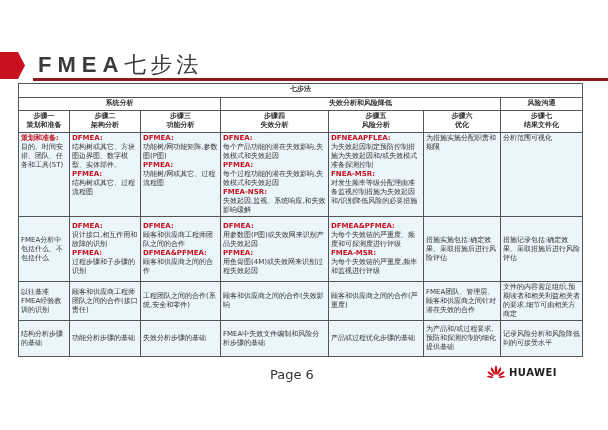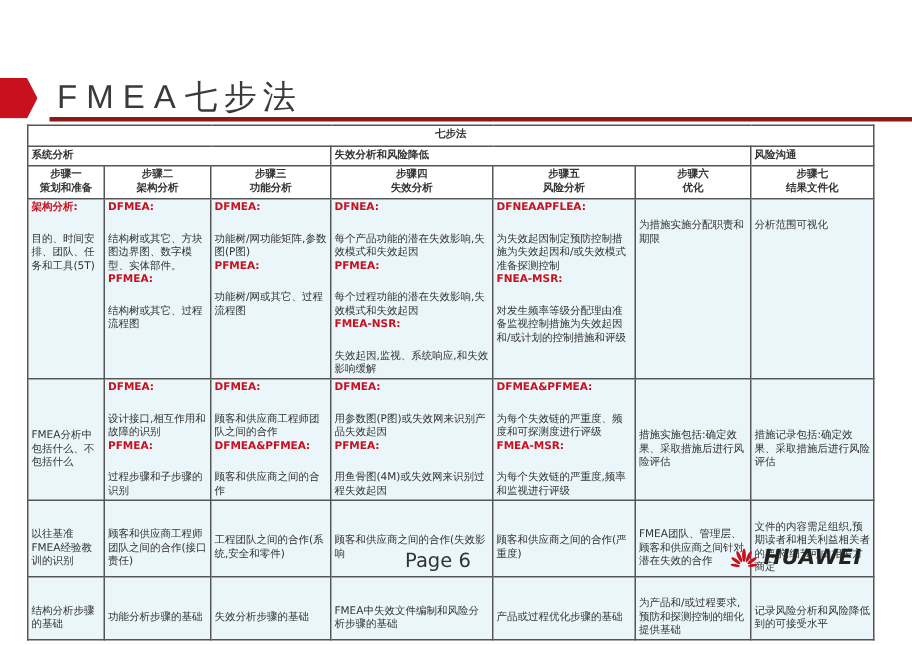--- a/index.html
+++ b/index.html
@@ -2,39 +2,39 @@
 <html><head>
 <meta charset="utf-8">
 <style>
   html, body { margin:0; padding:0; background:#ffffff; }
   body { width:608px; height:430px; position:relative; overflow:hidden;
          font-family:"DejaVu Sans","Liberation Sans",sans-serif; }
   .arrow { position:absolute; left:0; top:52px; width:25px; height:27px; background:#c8101e;
            clip-path:polygon(0 0, 72% 0, 100% 50%, 72% 100%, 0 100%); }
   .title { position:absolute; left:38px; top:50px; font-size:22px; letter-spacing:4px; color:#3b3b3b;
            font-family:"Liberation Sans","DejaVu Sans",sans-serif; }
-  .title .latin { font-weight:normal; letter-spacing:6px; color:#3a3a3a; }
+  .title .latin { font-weight:bold; letter-spacing:6px; color:#3a3a3a; }
   .title-rule { position:absolute; left:33px; top:78px; width:575px; height:3px; background:#8b1a1a; }
   table.grid { position:absolute; left:18px; top:83px; width:564px; border-collapse:collapse; table-layout:fixed; }
   table.grid td { border:1px solid #555; padding:1px 2px; vertical-align:top; font-size:7px; line-height:9px; color:#333; overflow:hidden; }
   td.top-title { text-align:center; font-weight:bold; font-size:9.5px; color:#1f3f6e; height:11px; line-height:11px; background:#fff; }
-  td.group { text-align:left; font-weight:bold; font-size:8px; height:10px; line-height:10px; color:#222; background:#fff; }
+  td.group { text-align:center; font-weight:bold; font-size:8px; height:10px; line-height:10px; color:#222; background:#fff; }
   td.step { text-align:center; color:#c8101e; font-weight:bold; font-size:7px; line-height:8.5px; height:19px; background:#fff; vertical-align:middle; }
   td.hdr { background:#9fd1de; text-align:center; font-weight:bold; font-size:6.8px; color:#111; height:18px; vertical-align:middle; line-height:8px; }
   td.body { background:#eaf6fa; }
   tr.r1 td.body { height:77px; }
   tr.r2 td.body { height:62px; vertical-align:middle; }
   tr.r3 td.body { height:33px; vertical-align:middle; }
   tr.r4 td.body { height:33px; vertical-align:middle; }
   .lbl { color:#c8101e; font-weight:bold; display:block; }
-  .txt { display:block;margin-top:12px; }
+  .txt { display:block; }
   .footer-page { position:absolute; left:270px; top:367px; font-size:13px; color:#333; }
   .logo { position:absolute; left:487px; top:364px; display:flex; align-items:center; }
   .logo svg { width:18px; height:16px; }
-  .logo span { font-size:14px; font-weight:bold; color:#222; margin-left:4px; letter-spacing:0.5px;font-style:italic; }
+  .logo span { font-size:10px; font-weight:bold; color:#222; margin-left:4px; letter-spacing:0.5px; }
 </style>
 </head>
 <body>
 
 <div class="arrow"></div>
 <div class="title">
   <span class="latin">FMEA</span><span>七步法</span>
 </div>
 <div class="title-rule"></div>
 
@@ -82,21 +82,21 @@
           <div>步骤六</div>
           <div>优化</div>
         </td>
         <td class="step">
           <div>步骤七</div>
           <div>结果文件化</div>
         </td>
       </tr>
     <tr class="r1" id="row-0">
         <td class="body">
-          <span class="lbl">架构分析:</span>
+          <span class="lbl">策划和准备:</span>
           <span class="txt">目的、时间安排、团队、任务和工具(5T)</span>
         </td>
         <td class="body">
           <span class="lbl">DFMEA:</span>
           <span class="txt">结构树或其它、方块图边界图、数字模型、实体部件。</span>
           <span class="lbl">PFMEA:</span>
           <span class="txt">结构树或其它、过程流程图</span>
         </td>
         <td class="body">
           <span class="lbl">DFMEA:</span>
@@ -109,21 +109,21 @@
           <span class="txt">每个产品功能的潜在失效影响,失效模式和失效起因</span>
           <span class="lbl">PFMEA:</span>
           <span class="txt">每个过程功能的潜在失效影响,失效模式和失效起因</span>
           <span class="lbl">FMEA-NSR:</span>
           <span class="txt">失效起因,监视、系统响应,和失效影响缓解</span>
         </td>
         <td class="body">
           <span class="lbl">DFNEAAPFLEA:</span>
           <span class="txt">为失效起因制定预防控制措施为失效起因和/或失效模式准备探测控制</span>
           <span class="lbl">FNEA-MSR:</span>
-          <span class="txt">对发生频率等级分配理由准备监视控制措施为失效起因和/或计划的控制措施和评级</span>
+          <span class="txt">对发生频率等级分配理由准备监视控制措施为失效起因和/识别降低风险的必要措施</span>
         </td>
         <td class="body">
           <span class="txt">为措施实施分配职责和期限</span>
         </td>
         <td class="body">
           <span class="txt">分析范围可视化</span>
         </td>
       </tr>
     <tr class="r2" id="row-1">
         <td class="body">

